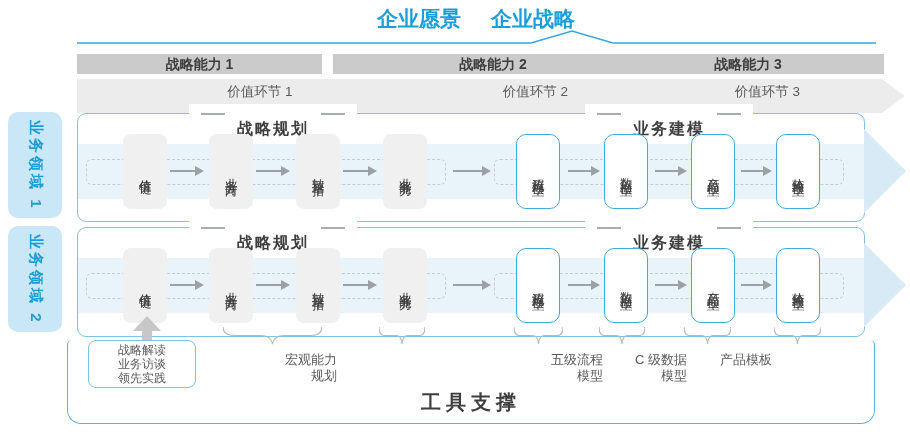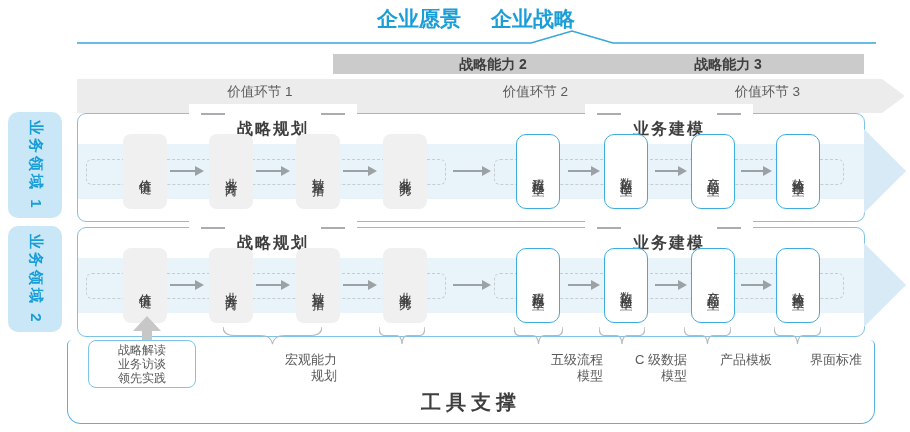--- a/index.html
+++ b/index.html
@@ -68,22 +68,23 @@
 <div class="canvas">
 
   <div class="top-titles">
     <span>企业愿景</span>
     <span>企业战略</span>
   </div>
   <svg class="peak-line" viewBox="0 0 910 50">
     <polyline points="77,43 531,43 572,31 613,43 876,43" fill="none" stroke="#35A7DC" stroke-width="1.5"></polyline>
   </svg>
 
+  <div class="cap-bar" style="left:77px;width:245px">战略能力 1</div>
   <div class="cap-bar" style="left:333px;width:320px">战略能力 2</div>
-  <div class="cap-bar" style="left:592px;width:272px">战略能力 3</div>
+  <div class="cap-bar" style="left:612px;width:272px">战略能力 3</div>
 
   <div class="chev first" style="left:77px;width:366px">价值环节 1</div>
   <div class="chev notch" style="left:413px;width:222px">价值环节 2</div>
   <div class="chev notch" style="left:607px;width:298px">价值环节 3</div>
 
   <div class="side-box" style="top:112px;height:106px">
     <span class="side-text">业务领域 1</span>
   </div>
   <div class="side-box" style="top:226px;height:106px">
     <span class="side-text">业务领域 2</span>
@@ -215,15 +216,14 @@
   <div class="practice-box">战略解读
 业务访谈
 领先实践</div>
   <div class="note" style="left:272px">宏观能力
 规划</div>
   <div class="note" style="left:538px">五级流程
 模型</div>
   <div class="note" style="left:622px">C 级数据
 模型</div>
   <div class="note" style="left:707px">产品模板</div>
-  <div class="note" style="left:797px">界面标准</div>
 
 </div>
 
 </body></html>

